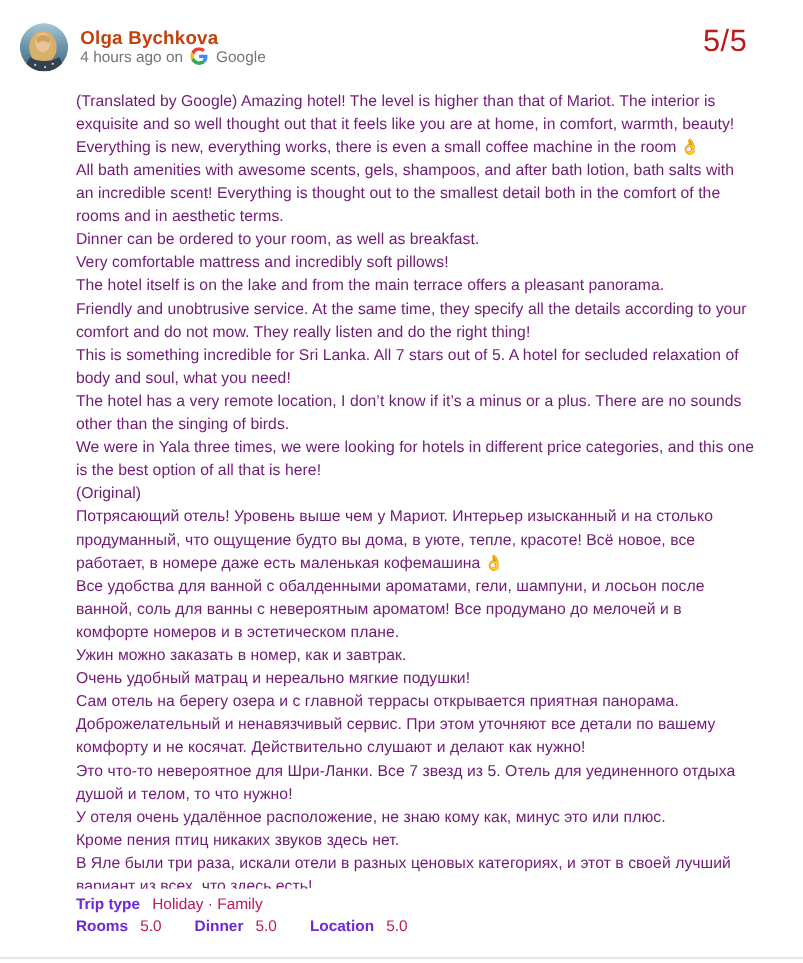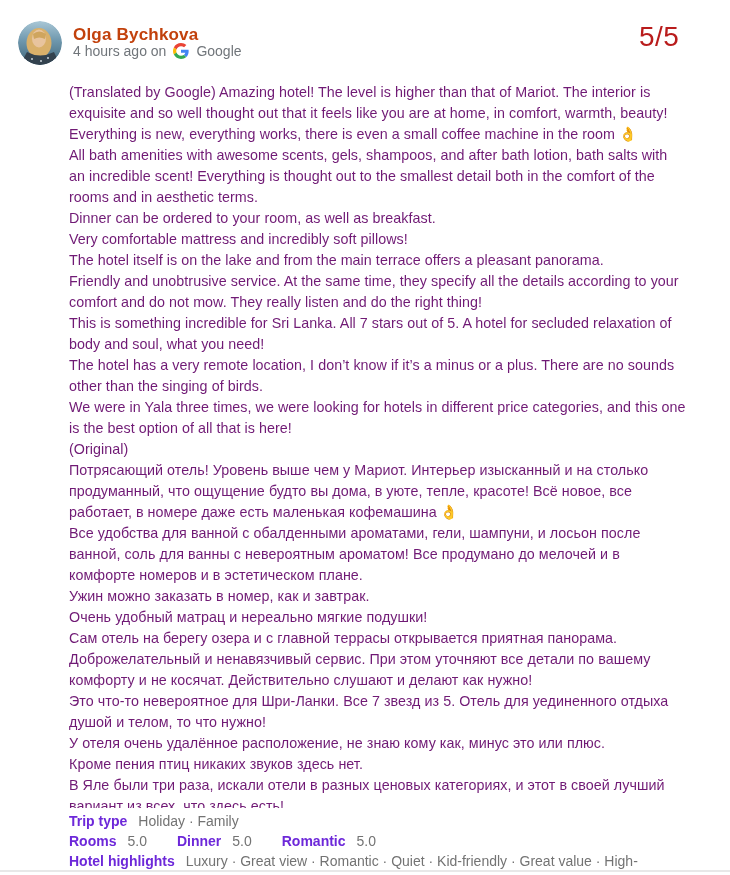--- a/index.html
+++ b/index.html
@@ -80,21 +80,21 @@
   }
   .meta-row {
     height: 20px;
     line-height: 20px;
     display: flex;
     align-items: baseline;
     white-space: nowrap;
     overflow: hidden;
   }
   .meta-label { font-weight: bold; color: #6d28d9; margin-right: 11px; }
-  .meta-value { color: #737373; }
+  .meta-value { color: #be185d; }
   .rating-group { margin-right: 30px; display: inline-flex; align-items: flex-start; }
   .bottom-divider {
     position: absolute;
     left: 0;
     top: 870px;
     width: 730px;
     height: 2px;
     background: #e8e8e8;
   }
 </style>
@@ -174,25 +174,21 @@
     <div class="meta-row">
       <span class="rating-group">
         <span class="meta-label">Rooms</span>
         <span class="meta-value">5.0</span>
       </span>
       <span class="rating-group">
         <span class="meta-label">Dinner</span>
         <span class="meta-value">5.0</span>
       </span>
       <span class="rating-group">
-        <span class="meta-label">Romantic</span>
+        <span class="meta-label">Location</span>
         <span class="meta-value">5.0</span>
       </span>
-    </div>
-    <div class="meta-row">
-      <span class="meta-label">Hotel highlights</span>
-      <span class="meta-value">Luxury · Great view · Romantic · Quiet · Kid-friendly · Great value · High-</span>
     </div>
   </div>
 
   <div class="bottom-divider"></div>
 
 </div>
 
 </body></html>

